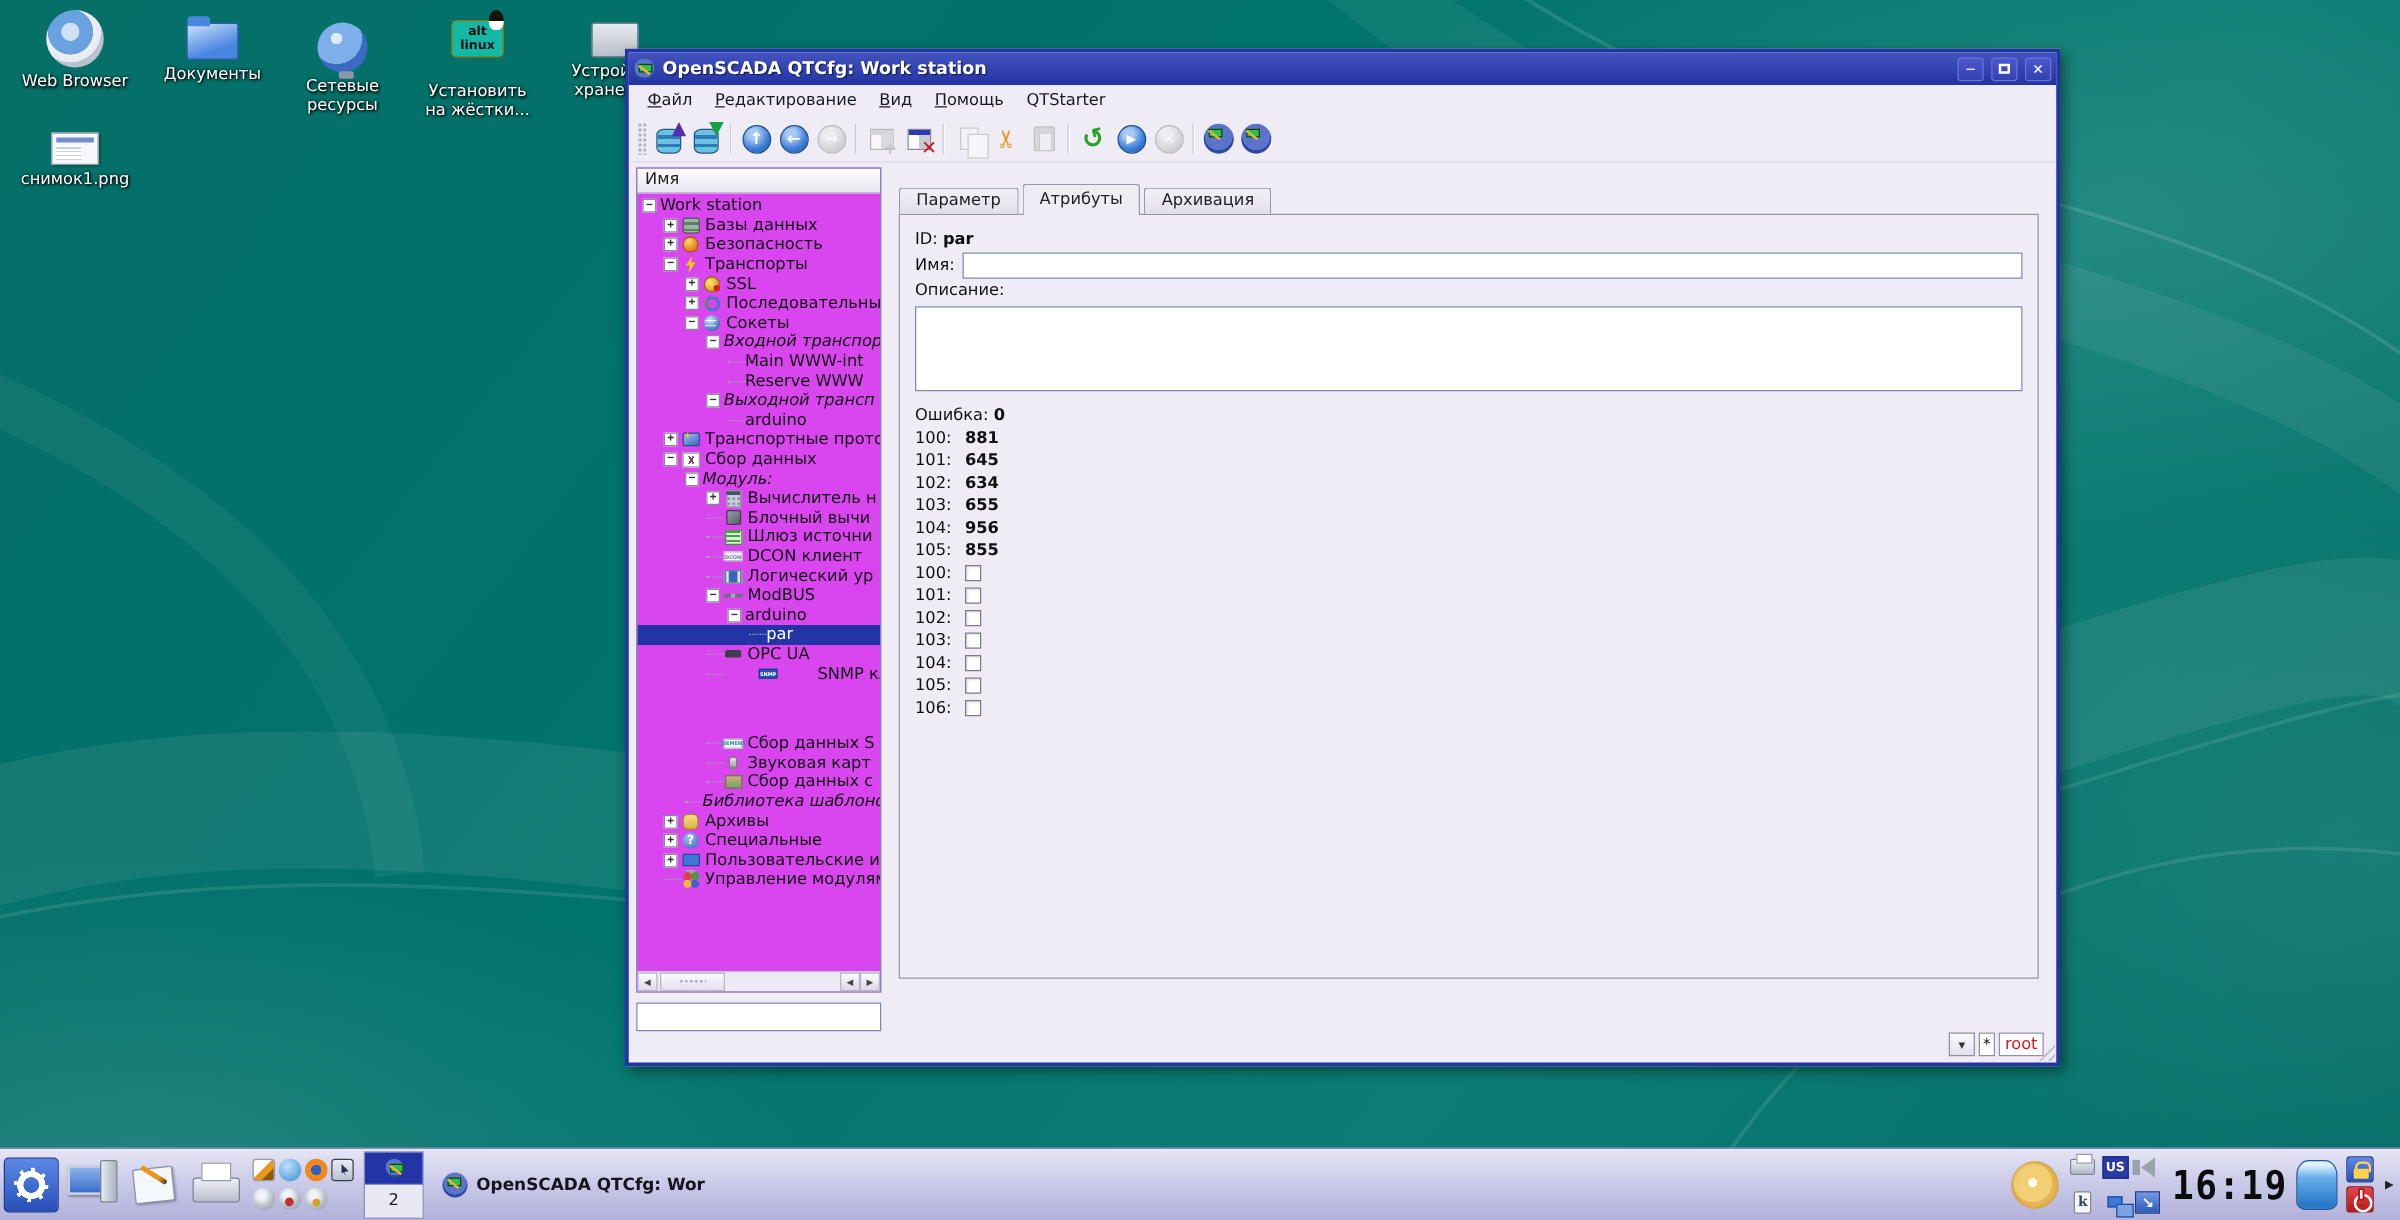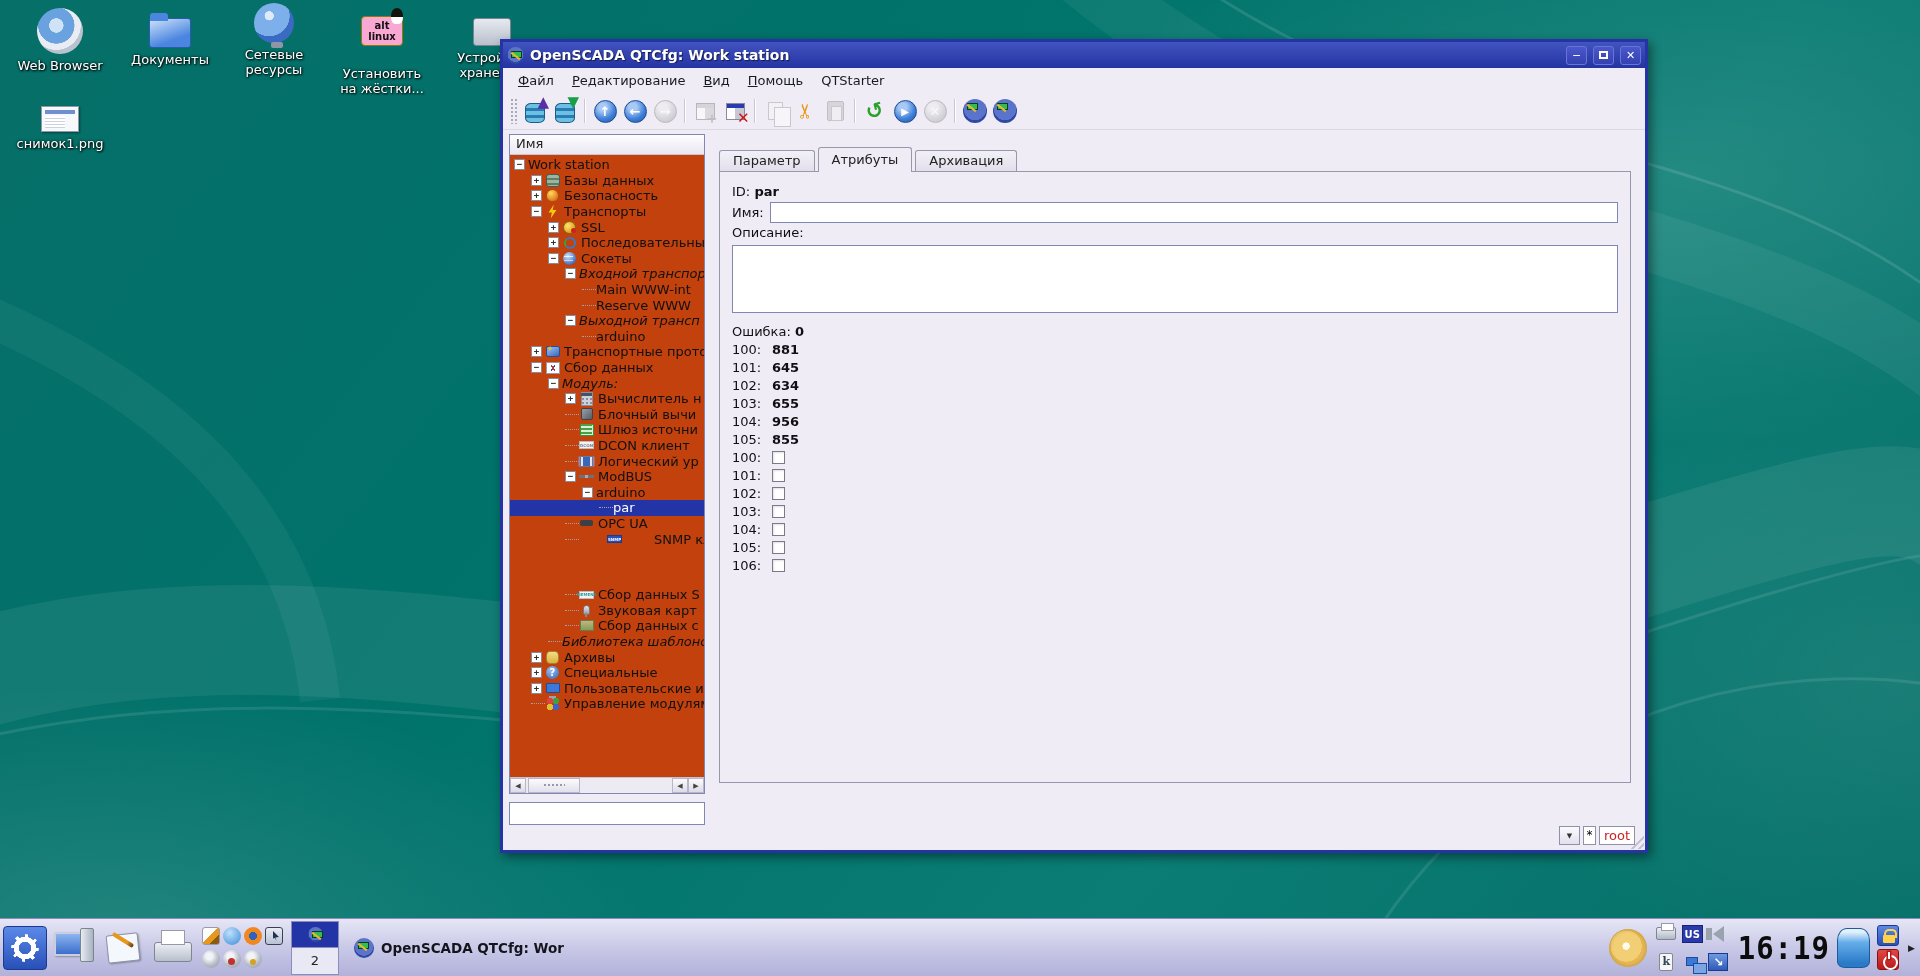--- a/index.html
+++ b/index.html
@@ -16,21 +16,21 @@
  box-shadow:0 0 14px 5px rgba(255,255,255,.8),0 0 40px 14px rgba(255,255,255,.25)}
 
 .dicell{position:absolute;width:104px;text-align:center;color:#fff;font-size:13px;z-index:1;cursor:default}
 .dicell .lbl{margin-top:4px;line-height:15px;text-shadow:1px 1px 2px #000,0 0 3px #000;white-space:pre-line}
 .dico{width:46px;height:46px;margin:0 auto;position:relative}
 .d-web{border-radius:50%;background:radial-gradient(circle at 42% 38%,#cfe2f6 0 18%,#6aa2e0 19% 46%,#e9edf3 47% 62%,#b9c3cf 63% 86%,#8d97a5 87%)}
 .d-folder{width:42px;height:30px;margin-top:10px;border-radius:3px;background:linear-gradient(160deg,#cfe2fb,#4a86e0 70%);border:1px solid #2a5cae}
 .d-folder::before{content:"";position:absolute;left:0;top:-6px;width:18px;height:8px;border-radius:3px 3px 0 0;background:#4a86e0}
 .d-globe{width:40px;height:40px;margin:2px auto 0;border-radius:50%;background:radial-gradient(circle at 38% 32%,#dceafc 0 12%,#7db0ea 13% 55%,#3a6ac2 56% 92%,#2b4f96)}
 .d-globe::after{content:"";position:absolute;left:17px;bottom:-5px;width:12px;height:6px;background:#8d97a5;border-radius:2px}
-.d-alt{width:42px;height:30px;margin-top:8px;border-radius:4px;background:#f9a8d4;color:#111;font:bold 10px/11px "DejaVu Sans",sans-serif;display:flex;align-items:center;justify-content:center;border:1px solid #907c00}
+.d-alt{width:42px;height:30px;margin-top:8px;border-radius:4px;background:#14b8a6;color:#111;font:bold 10px/11px "DejaVu Sans",sans-serif;display:flex;align-items:center;justify-content:center;border:1px solid #907c00}
 .d-alt::after{content:"";position:absolute;right:2px;top:-8px;width:12px;height:16px;border-radius:50% 50% 40% 40%;background:linear-gradient(#14140f 55%,#fff 56%)}
 .d-store{width:38px;height:28px;margin-top:10px;background:linear-gradient(#e6e9ef,#b9c0cc);border:1px solid #7c8492;border-radius:3px}
 .d-img{width:38px;height:26px;margin:0 auto;background:#f7f8fb;border:1px solid #8f99a8;box-shadow:1px 1px 2px rgba(0,0,0,.4)}
 .d-img::before{content:"";position:absolute;left:3px;top:3px;right:3px;height:4px;background:#6f8fd0}
 .d-img::after{content:"";position:absolute;left:3px;top:9px;width:20px;height:12px;background:repeating-linear-gradient(#fff 0 2px,#c9d2de 2px 3px)}
 
 .win{position:absolute;left:500px;top:39px;width:1148px;height:814px;border:3px solid #2434A4;background:#EFECF5;z-index:10;box-shadow:3px 4px 10px rgba(0,0,0,.45);display:flex;flex-direction:column}
 .titlebar{height:26px;background:linear-gradient(#4254c0,#2433A2);display:flex;align-items:center;padding:0 4px;gap:6px;flex:none}
 .title-text{flex:1;color:#fff;font-weight:bold;font-size:14px;text-shadow:1px 1px 1px rgba(0,0,0,.6);white-space:nowrap;overflow:hidden}
 .wbtn{width:21px;height:19px;border-radius:3px;background:linear-gradient(#4b58cc,#3441b0);border:1px solid #6a74d8;color:#fff;display:flex;align-items:center;justify-content:center;font:bold 11px/11px "DejaVu Sans",sans-serif;flex:none}
@@ -62,21 +62,21 @@
 .i-pages{width:15px;height:18px;background:#f4f4f7;border:1px solid #aab;position:relative}
 .i-pages::after{content:"";position:absolute;left:5px;top:4px;width:15px;height:18px;background:#fdfdfe;border:1px solid #aab}
 .i-cut{font:20px/20px "DejaVu Sans",sans-serif;color:#e89418;transform:rotate(-90deg)}
 .i-paste{width:17px;height:20px;background:#c2c2cc;border:1px solid #9a9aa6;border-radius:2px;position:relative}
 .i-paste::after{content:"";position:absolute;left:3px;top:4px;width:9px;height:13px;background:#efeff4;border:1px solid #aab}
 .i-refresh{font:bold 21px/21px "DejaVu Sans",sans-serif;color:#2aa12a;transform:rotate(-15deg)}
 .g-dis{filter:grayscale(90%) opacity(.55)}
 
 .body{flex:1;display:flex;position:relative;min-height:0}
 .treecol{width:204px;flex:none;padding:4px 2px 0 6px;display:flex;flex-direction:column}
-.treeframe{border:1px solid #7f87b4;background:#c2410c;height:660px;display:flex;flex-direction:column}
+.treeframe{border:1px solid #7f87b4;background:#d946ef;height:660px;display:flex;flex-direction:column}
 .tree-head{height:20px;flex:none;background:linear-gradient(#fdfdfe,#e9e7f1);border-bottom:1px solid #c6c4d4;font-size:13px;padding:1px 6px;color:#222}
 .tree-view{flex:1;overflow:hidden;padding-top:2px}
 .trow{display:flex;align-items:center;height:15.6px;font-size:13px;white-space:nowrap;color:#111}
 .trow.sel{background:#2334A6;color:#fff}
 .exp{width:11px;height:11px;flex:none;border:1px solid #8a8a96;background:#fff;color:#333;font:bold 9px/9px "DejaVu Sans Mono",monospace;display:flex;align-items:center;justify-content:center;margin-right:3px}
 .stub{width:14px;flex:none;border-top:1px dotted #a0a0b0;margin-right:0}
 .tico{width:15px;height:15px;flex:none;margin-right:4px;position:relative;display:flex;align-items:center;justify-content:center}
 .trow .tlabel{overflow:hidden}
 .it{font-style:italic}
 .hscroll{height:16px;flex:none;border-top:1px solid #c6c4d4;background:#eceaf3;display:flex;align-items:stretch}
@@ -211,21 +211,21 @@
 
 <div id="desktop-icons">
     <div class="dicell" style="left: 8px; top: 8px;">
       <div class="dico d-web"></div>
       <div class="lbl">Web Browser</div>
     </div>
     <div class="dicell" style="left: 118px; top: 8px;">
       <div class="dico d-folder"></div>
       <div class="lbl">Документы</div>
     </div>
-    <div class="dicell" style="left: 222px; top: 1px;">
+    <div class="dicell" style="left: 222px; top: 16px;">
       <div class="dico d-globe"></div>
       <div class="lbl">Сетевые
 ресурсы</div>
     </div>
     <div class="dicell" style="left: 330px; top: 8px;">
       <div class="dico">
         <div class="d-alt" style="margin: 8px auto 0px;">alt linux</div>
       </div>
       <div class="lbl">Установить
 на жёстки...</div>

